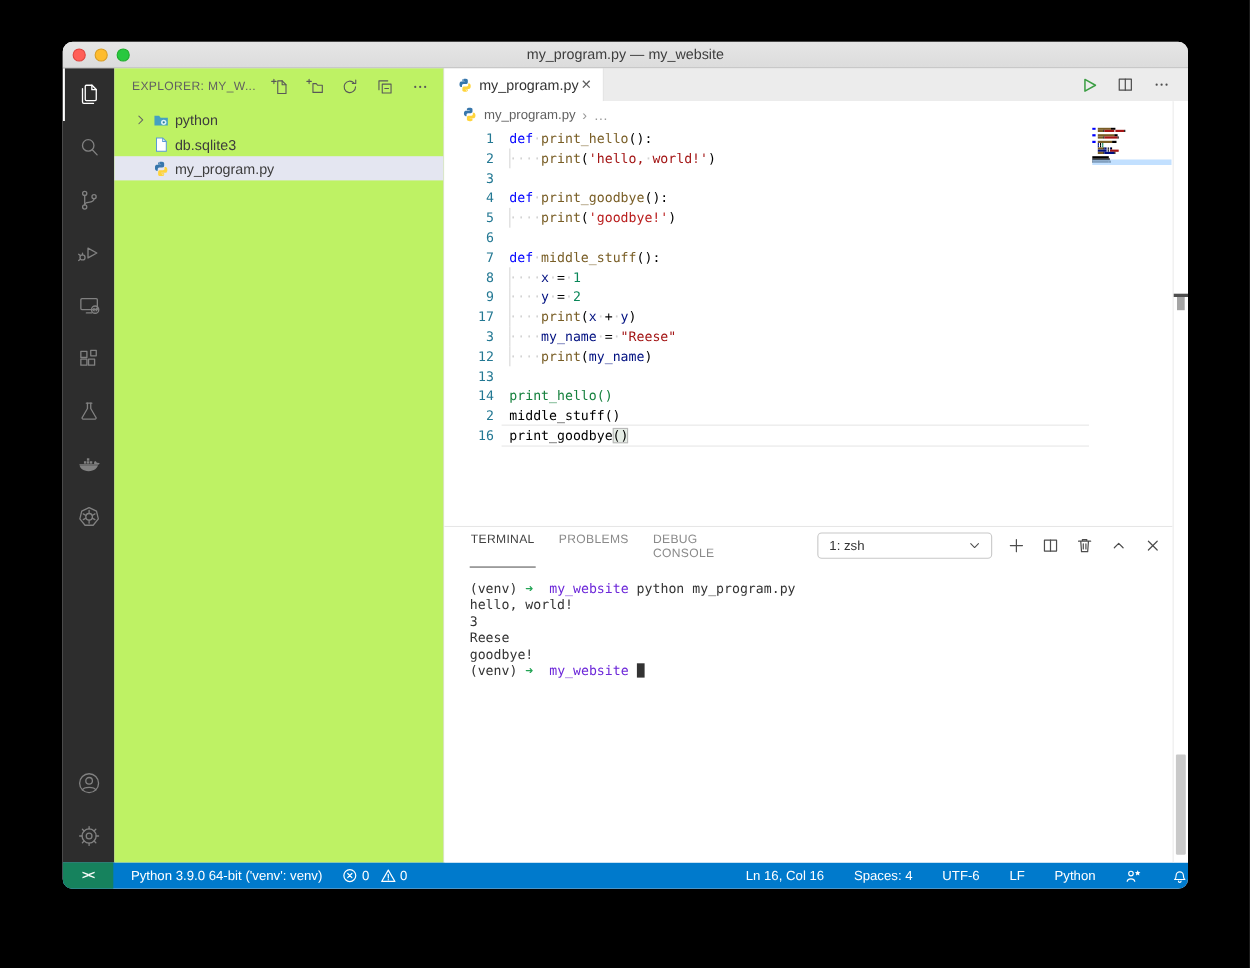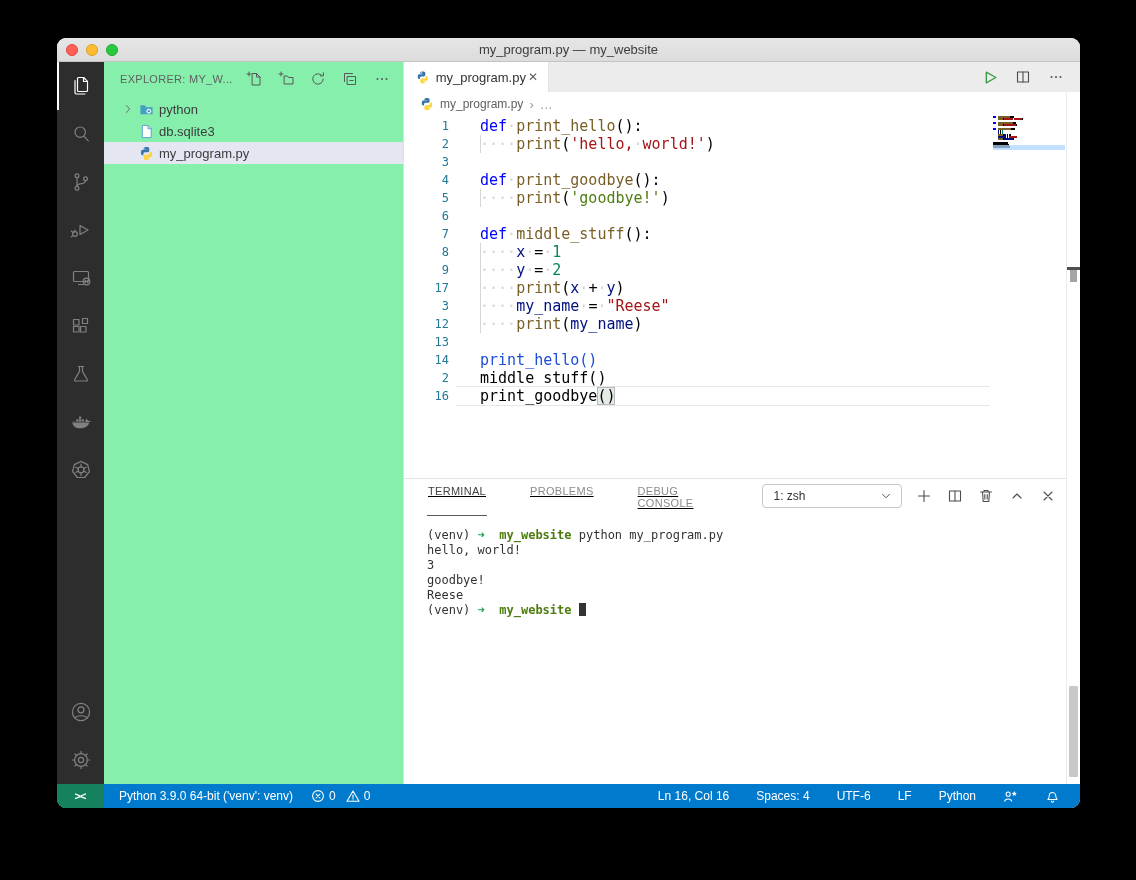--- a/index.html
+++ b/index.html
@@ -26,21 +26,21 @@
   .activitybar { width:47px; background:#2d2d2d; display:flex; flex-direction:column; }
   .ab-top { flex:1; display:flex; flex-direction:column; }
   .ab-item { height:48px; display:flex; align-items:center; justify-content:center; cursor:pointer; }
   .ab-item svg { width:24px; height:24px; }
   .ic { fill:none; stroke:#818181; stroke-width:1.2; stroke-linecap:round; stroke-linejoin:round; }
   .ab-item.active { box-shadow:inset 2px 0 0 #fff; }
   .ab-item.active .ic { stroke:#fff; }
   .icf { fill:#818181; stroke:none; }
 
   
-  .sidebar { width:300px; background:#86efac; border-right:1px solid #e0e0e0; }
+  .sidebar { width:300px; background:#bef264; border-right:1px solid #e0e0e0; }
   .sb-header { height:34px; display:flex; align-items:center; padding:0 12px 0 16px; }
   .sb-title { font-size:11px; color:#616161; letter-spacing:.3px; flex:1; }
   .sb-actions { display:flex; gap:14px; align-items:center; }
   .sb-actions .abtn { width:18px; height:18px; display:flex; align-items:center; justify-content:center; cursor:pointer; }
   .sic { fill:none; stroke:#585858; stroke-width:1; stroke-linecap:round; stroke-linejoin:round; }
   .tree { padding-top:2px; }
   .tree-row { height:22px; display:flex; align-items:center; padding-left:16px; cursor:pointer; }
   .tree-row.selected { background:#e4e6f1; }
   .tree-row .twisty { width:16px; height:16px; display:flex; align-items:center; justify-content:center; }
   .tree-row .ficon { width:16px; height:16px; margin:0 5px 0 2px; display:flex; align-items:center; justify-content:center; }
@@ -62,65 +62,65 @@
 
   .breadcrumb { height:24px; display:flex; align-items:center; padding-left:16px; background:#fff;
                 font-size:12px; color:#616161; gap:6px; cursor:pointer; }
   .breadcrumb .sep { color:#9a9a9a; font-size:13px; }
 
   .editor { height:362px; position:relative; background:#fff; overflow:hidden; }
   .editor-scroll { display:flex; padding-top:1px; }
   .gutter { width:48px; text-align:right; padding-right:3px;
             font-family:"DejaVu Sans Mono", monospace; font-size:12px; color:#237893; }
   .gutter div { height:18px; line-height:18px; }
-  .code { position:relative; margin-left:28px; font-family:"DejaVu Sans Mono", monospace;
-          font-size:15px; color:#000; }
+  .code { position:relative; margin-left:11px; font-family:"DejaVu Sans Mono", monospace;
+          font-size:12px; color:#000; }
   .code-line { height:18px; line-height:18px; white-space:pre; position:relative; }
   .code-line .guide { position:absolute; left:0; top:0; bottom:0; border-left:1px solid #d6d6d6; }
   .bracket { background:#e5ece5; outline:1px solid #b9b9b9; outline-offset:-1px; }
   .cur-overlay { position:absolute; left:52px; right:76px; height:20px;
                  border-top:1px solid #e7e7e7; border-bottom:1px solid #e7e7e7;
                  pointer-events:none; }
   .minimap { position:absolute; top:0; right:1px; width:72px; height:362px; cursor:pointer; }
   .mm-row { height:2px; white-space:nowrap; font-size:0; }
   .mm-row span { display:inline-block; height:1.5px; vertical-align:top; }
   .mm-band { position:absolute; left:0; right:0; height:5px; background:#add6ff; opacity:.75; }
 
   
   .panel { height:306px; border-top:1px solid #e4e4e4; background:#fff; display:flex; flex-direction:column; }
   .panel-header { height:34px; display:flex; align-items:center; padding:0 10px 0 23px; }
-  .ptabs { display:flex; gap:42px;text-decoration:underline; }
+  .ptabs { display:flex; gap:20px; }
   .ptab { font-size:11px; letter-spacing:.3px; color:#8a8a8a; padding:9px 1px 7px; cursor:pointer; }
   .ptab.active { color:#424242; border-bottom:1px solid #5a5a5a; }
   .shell-select { margin-left:68px; width:170px; height:24px; border:1px solid #c8c8c8; border-radius:4px;
                   display:flex; align-items:center; padding:0 8px 0 10px; font-size:12px; color:#333;
                   background:#fff; cursor:pointer; }
   .shell-select .sval { flex:1; }
   .panel-actions { margin-left:14px; display:flex; align-items:center; gap:15px; }
   .panel-actions .abtn { cursor:pointer; display:flex; }
   .terminal { flex:1; padding:15px 0 0 23px; font-family:"DejaVu Sans Mono", monospace;
               font-size:12px; color:#333; cursor:text; }
   .term-line { height:15px; line-height:15px; white-space:pre; }
   .t-arrow { color:#23a455; font-weight:bold; }
-  .t-dir { color:#4d7c0f; font-weight:bold; }
+  .t-dir { color:#6d28d9; font-weight:normal; }
   .t-cursor { display:inline-block; width:7px; height:13px; background:#333; vertical-align:-2px; }
 
   
   .right-strip { width:14px; background:#fff; border-left:1px solid #ebebeb; position:relative; }
   .strip-line { position:absolute; left:0; right:0; top:175px; height:3px; background:#4f4f4f; }
   .strip-thumb { position:absolute; left:3px; top:178px; width:7px; height:12px; background:#a5a5a5; }
   .term-thumb { position:absolute; left:2px; top:594px; width:9px; height:91px; background:#c9c9c9; border-radius:1px; }
 
   
   .statusbar { height:24px; background:#007acc; display:flex; align-items:center; color:#fff; font-size:12px; }
   .remote-chip { width:46px; height:24px; background:#16825d; display:flex; align-items:center;
                  justify-content:center; font-weight:bold; font-size:11px; letter-spacing:-1px; cursor:pointer; }
   .sb-left { display:flex; align-items:center; gap:18px; padding-left:16px; }
   .sb-itm { display:flex; align-items:center; gap:4px; cursor:pointer; white-space:nowrap; }
-  .sb-right { margin-left:auto; display:flex; align-items:center; gap:27px; padding-right:20px;justify-content:space-between; }
+  .sb-right { margin-left:auto; display:flex; align-items:center; gap:27px; padding-right:0;justify-content:space-between; }
   .wic { fill:none; stroke:#fff; stroke-width:1.1; stroke-linecap:round; stroke-linejoin:round; }
 </style>
 </head>
 <body>
 
 <div class="screen">
   <div class="window">
 
     <div class="titlebar">
       <div class="traffic">
@@ -362,30 +362,30 @@
                     <div>13</div>
                     <div>14</div>
                     <div>2</div>
                     <div>16</div>
                   </div>
                 <div class="code" id="code">
                     <div class="code-line"><span style="color: rgb(0, 0, 255);">def</span><span style="color: rgb(211, 211, 211);">·</span><span style="color: rgb(121, 94, 38);">print_hello</span><span style="color: rgb(0, 0, 0);">():</span></div>
                     <div class="code-line"><span class="guide"></span><span style="color: rgb(211, 211, 211);">····</span><span style="color: rgb(121, 94, 38);">print</span><span style="color: rgb(0, 0, 0);">(</span><span style="color: rgb(163, 21, 21);">'hello,</span><span style="color: rgb(211, 211, 211);">·</span><span style="color: rgb(163, 21, 21);">world!'</span><span style="color: rgb(0, 0, 0);">)</span></div>
                     <div class="code-line"></div>
                     <div class="code-line"><span style="color: rgb(0, 0, 255);">def</span><span style="color: rgb(211, 211, 211);">·</span><span style="color: rgb(121, 94, 38);">print_goodbye</span><span style="color: rgb(0, 0, 0);">():</span></div>
-                    <div class="code-line"><span class="guide"></span><span style="color: rgb(211, 211, 211);">····</span><span style="color: rgb(121, 94, 38);">print</span><span style="color: rgb(0, 0, 0);">(</span><span style="color: #4d7c0f;">'goodbye!'</span><span style="color: rgb(0, 0, 0);">)</span></div>
+                    <div class="code-line"><span class="guide"></span><span style="color: rgb(211, 211, 211);">····</span><span style="color: rgb(121, 94, 38);">print</span><span style="color: rgb(0, 0, 0);">(</span><span style="color: #b91c1c;">'goodbye!'</span><span style="color: rgb(0, 0, 0);">)</span></div>
                     <div class="code-line"></div>
                     <div class="code-line"><span style="color: rgb(0, 0, 255);">def</span><span style="color: rgb(211, 211, 211);">·</span><span style="color: rgb(121, 94, 38);">middle_stuff</span><span style="color: rgb(0, 0, 0);">():</span></div>
                     <div class="code-line"><span class="guide"></span><span style="color: rgb(211, 211, 211);">····</span><span style="color: rgb(0, 16, 128);">x</span><span style="color: rgb(211, 211, 211);">·</span><span style="color: rgb(0, 0, 0);">=</span><span style="color: rgb(211, 211, 211);">·</span><span style="color: rgb(9, 134, 88);">1</span></div>
                     <div class="code-line"><span class="guide"></span><span style="color: rgb(211, 211, 211);">····</span><span style="color: rgb(0, 16, 128);">y</span><span style="color: rgb(211, 211, 211);">·</span><span style="color: rgb(0, 0, 0);">=</span><span style="color: rgb(211, 211, 211);">·</span><span style="color: rgb(9, 134, 88);">2</span></div>
                     <div class="code-line"><span class="guide"></span><span style="color: rgb(211, 211, 211);">····</span><span style="color: rgb(121, 94, 38);">print</span><span style="color: rgb(0, 0, 0);">(</span><span style="color: rgb(0, 16, 128);">x</span><span style="color: rgb(211, 211, 211);">·</span><span style="color: rgb(0, 0, 0);">+</span><span style="color: rgb(211, 211, 211);">·</span><span style="color: rgb(0, 16, 128);">y</span><span style="color: rgb(0, 0, 0);">)</span></div>
                     <div class="code-line"><span class="guide"></span><span style="color: rgb(211, 211, 211);">····</span><span style="color: rgb(0, 16, 128);">my_name</span><span style="color: rgb(211, 211, 211);">·</span><span style="color: rgb(0, 0, 0);">=</span><span style="color: rgb(211, 211, 211);">·</span><span style="color: rgb(163, 21, 21);">"Reese"</span></div>
                     <div class="code-line"><span class="guide"></span><span style="color: rgb(211, 211, 211);">····</span><span style="color: rgb(121, 94, 38);">print</span><span style="color: rgb(0, 0, 0);">(</span><span style="color: rgb(0, 16, 128);">my_name</span><span style="color: rgb(0, 0, 0);">)</span></div>
                     <div class="code-line"></div>
-                    <div class="code-line"><span style="color: #1d4ed8;">print_hello()</span></div>
+                    <div class="code-line"><span style="color: #15803d;">print_hello()</span></div>
                     <div class="code-line"><span style="color: rgb(0, 0, 0);">middle_stuff()</span></div>
                     <div class="code-line"><span style="color: rgb(0, 0, 0);">print_goodbye</span><span class="bracket" style="color: rgb(0, 0, 0);">()</span></div>
                   </div>
               </div>
               <div class="cur-overlay" id="cur-overlay" style="top: 270px;"></div>
               <div class="minimap" id="minimap">
                   <div class="mm-row"><span style="width: 3.45px; background: rgb(0, 0, 255);"></span><span style="width: 1.15px; background: transparent;"></span><span style="width: 12.65px; background: rgb(121, 94, 38);"></span><span style="width: 3.45px; background: rgb(0, 0, 0);"></span></div>
                   <div class="mm-row"><span style="width: 4.6px; background: transparent;"></span><span style="width: 5.75px; background: rgb(121, 94, 38);"></span><span style="width: 1.15px; background: rgb(0, 0, 0);"></span><span style="width: 8.05px; background: rgb(163, 21, 21);"></span><span style="width: 1.15px; background: transparent;"></span><span style="width: 8.05px; background: rgb(163, 21, 21);"></span><span style="width: 1.15px; background: rgb(0, 0, 0);"></span></div>
                   <div class="mm-row"></div>
                   <div class="mm-row"><span style="width: 3.45px; background: rgb(0, 0, 255);"></span><span style="width: 1.15px; background: transparent;"></span><span style="width: 14.95px; background: rgb(121, 94, 38);"></span><span style="width: 3.45px; background: rgb(0, 0, 0);"></span></div>
@@ -444,22 +444,22 @@
                       <svg width="16" height="16" viewBox="0 0 16 16">
                         <path class="pic" d="M4 4l8 8M12 4l-8 8"></path>
                       </svg>
                     </span>
                 </div>
               </div>
               <div class="terminal" id="terminal">
                   <div class="term-line"><span>(venv) </span><span class="t-arrow">➜</span><span>  </span><span class="t-dir">my_website</span><span> python my_program.py</span></div>
                   <div class="term-line"><span>hello, world!</span></div>
                   <div class="term-line"><span>3</span></div>
+                  <div class="term-line"><span>Reese</span></div>
                   <div class="term-line"><span>goodbye!</span></div>
-                  <div class="term-line"><span>Reese</span></div>
                   <div class="term-line"><span>(venv) </span><span class="t-arrow">➜</span><span>  </span><span class="t-dir">my_website</span><span> </span><span class="t-cursor"></span></div>
                 </div>
             </div>
           </div>
 
           <div class="right-strip">
             <div class="strip-line"></div>
             <div class="strip-thumb"></div>
             <div class="term-thumb"></div>
           </div>

